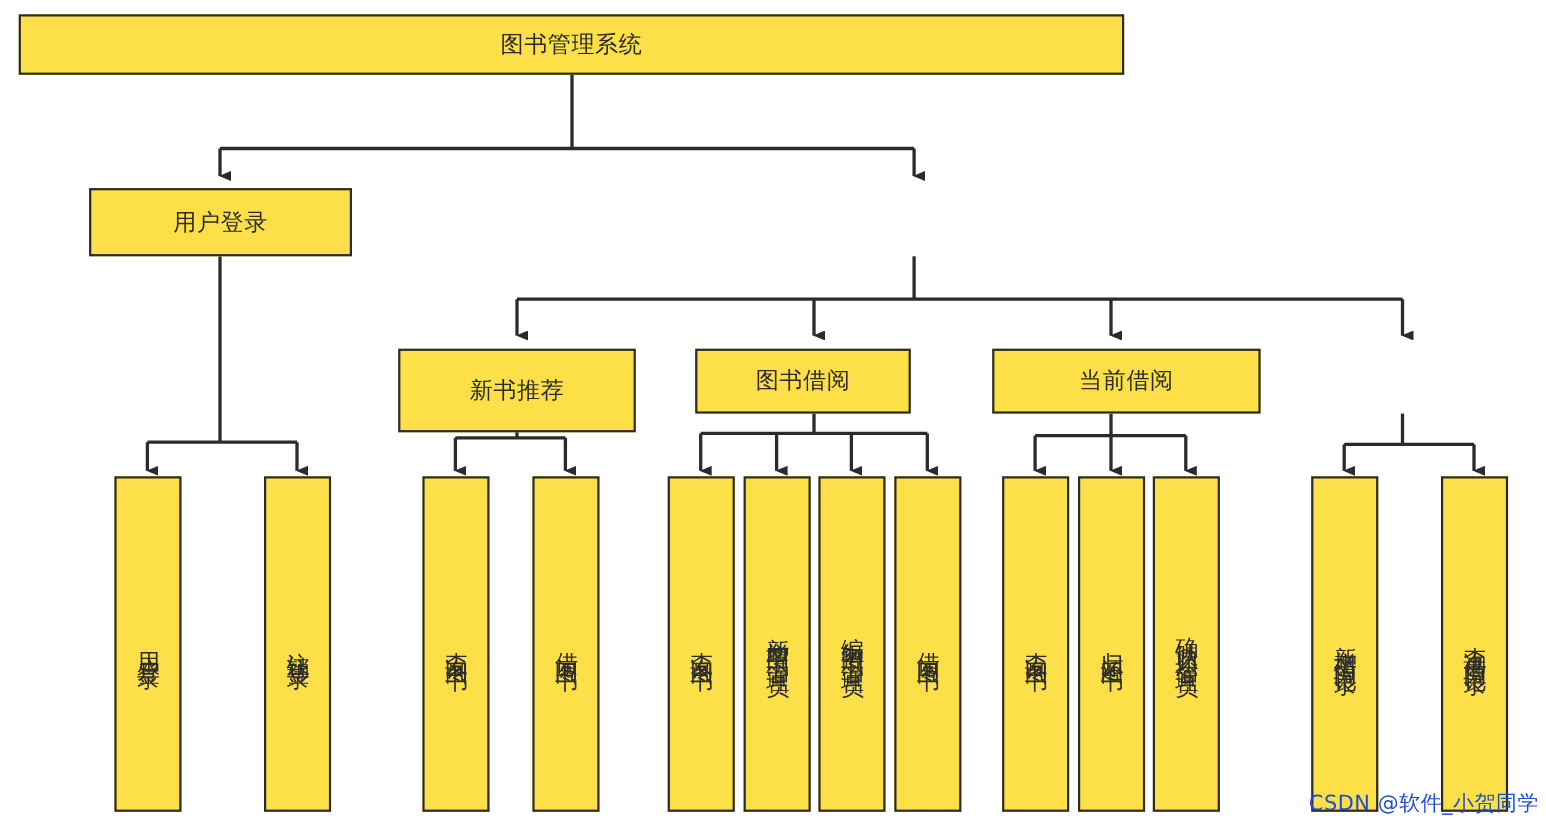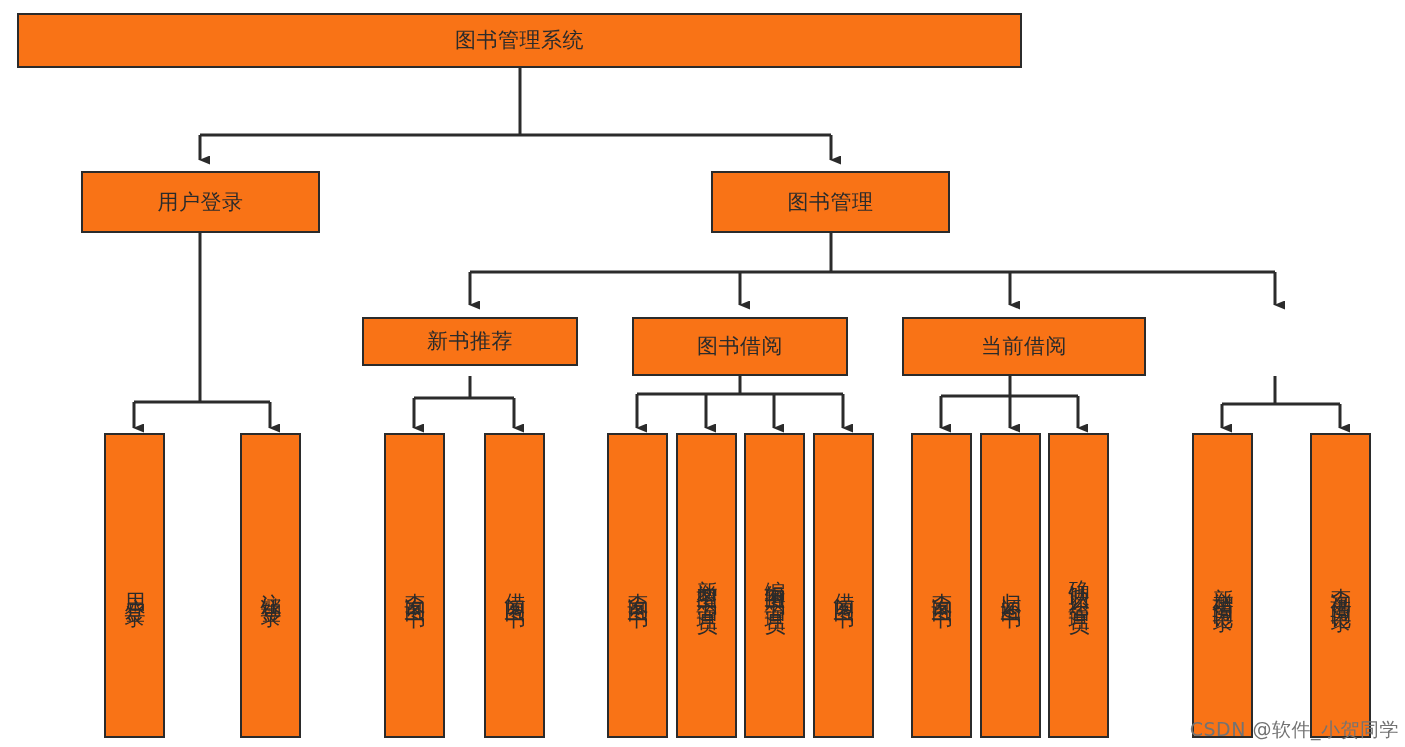--- a/index.html
+++ b/index.html
@@ -25,21 +25,21 @@
     position: absolute;
     left: 0;
     top: 0;
     width: 1405px;
     height: 747px;
     pointer-events: none;
   }
   .node {
     position: absolute;
     box-sizing: border-box;
-    background: #f97316;
+    background: #fde047;
     border: 2.5px solid #2b2b2b;
     display: flex;
     align-items: center;
     justify-content: center;
     z-index: 2;
   }
   .node-label {
     color: #2b2b2b;
     font-size: 21px;
     line-height: 1.15;
@@ -64,21 +64,21 @@
     letter-spacing: 5px;
     line-height: 1;
     white-space: nowrap;
     max-height: 100%;
   }
   .watermark {
     position: absolute;
     right: 6px;
     bottom: 4px;
     font-size: 19px;
-    color: #737373;
+    color: #1d4ed8;
     letter-spacing: 0.5px;
     z-index: 5;
     white-space: nowrap;
     font-family: "DejaVu Sans", "Liberation Sans", sans-serif;
   }
 </style>
 </head>
 <body>
 
 <div id="diagram-root">
@@ -135,29 +135,26 @@
   </svg>
 
   <div class="node horizontal" style="left:17px; top:13px; width:1005px; height:55px;">
     <span class="node-label">图书管理系统</span>
   </div>
 
   <div class="node horizontal" style="left:81px; top:171px; width:239px; height:62px;">
     <span class="node-label">用户登录</span>
   </div>
 
-  <div class="node horizontal" style="left:711px; top:171px; width:239px; height:62px;">
-    <span class="node-label">图书管理</span>
-  </div>
-
-  <div class="node horizontal" style="left:362px; top:317px; width:216px; height:49px;">
+
+  <div class="node horizontal" style="left:362px; top:317px; width:216px; height:76px;">
     <span class="node-label">新书推荐</span>
   </div>
 
-  <div class="node horizontal" style="left:632px; top:317px; width:216px; height:59px;">
+  <div class="node horizontal" style="left:632px; top:317px; width:196px; height:59px;">
     <span class="node-label">图书借阅</span>
   </div>
 
   <div class="node horizontal" style="left:902px; top:317px; width:244px; height:59px;">
     <span class="node-label">当前借阅</span>
   </div>
 
 
   <div class="node vertical" style="left:104px; top:433px; width:61px; height:305px;">
     <span class="node-label">用户登录</span>

